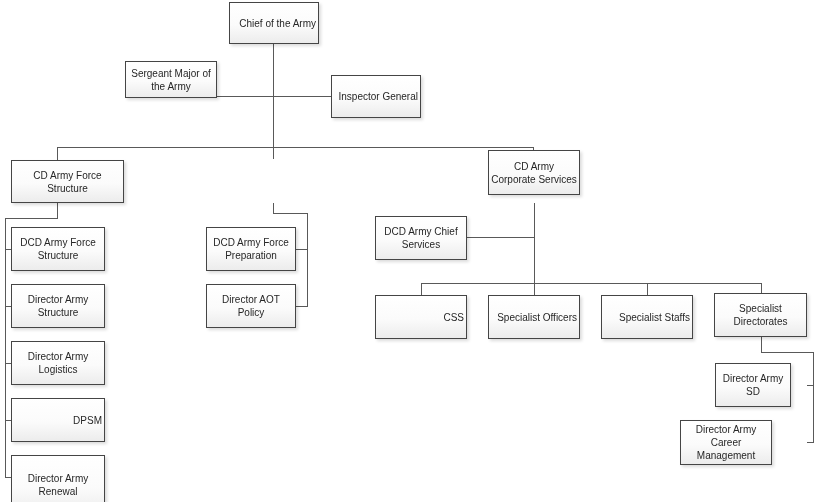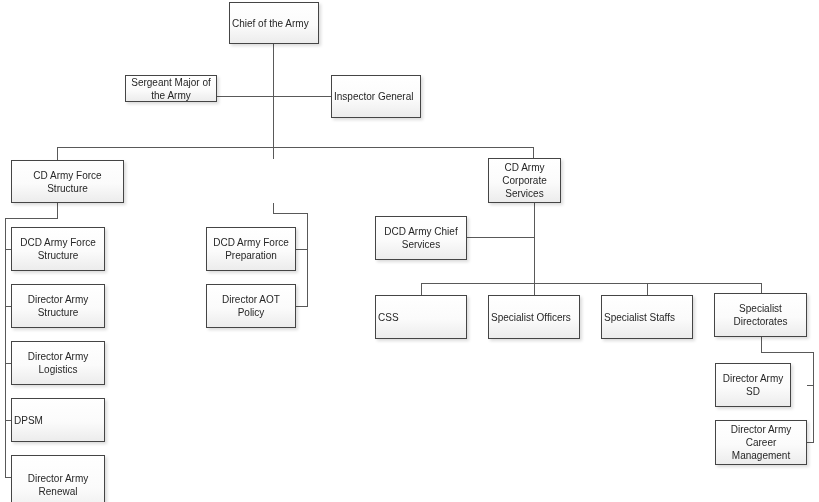--- a/index.html
+++ b/index.html
@@ -28,21 +28,21 @@
     fill: none;
   }
   .node {
     position: absolute;
     box-sizing: border-box;
     border: 1px solid #454545;
     background: linear-gradient(180deg, #ffffff 0%, #fbfbfb 55%, #ececec 100%);
     box-shadow: 2px 2px 3px rgba(0,0,0,0.14);
     display: flex;
     align-items: center;
-    justify-content: flex-start;
+    justify-content: flex-end;
     text-align: center;
     padding: 1px 2px;
     font-size: 10px;
     line-height: 13px;
     color: #262626;
   }
 </style>
 </head>
 <body>
 
@@ -66,34 +66,34 @@
     <path d="M534 283 L534 295"></path>
     <path d="M647 283 L647 295"></path>
     <path d="M761 337 L761 352 L813 352 L813 442 L807 442"></path>
     <path d="M813 385 L807 385"></path>
   </svg>
 
   <div class="node" style="left:229px;top:2px;width:90px;height:42px">
     <span>Chief of the Army</span>
   </div>
 
-  <div class="node" style="left:125px;top:75px;width:92px;height:27px">
+  <div class="node" style="left:125px;top:61px;width:92px;height:37px">
     <span>Sergeant Major of the Army</span>
   </div>
 
   <div class="node" style="left:331px;top:75px;width:90px;height:43px">
     <span>Inspector General</span>
   </div>
 
   <div class="node" style="left:11px;top:160px;width:113px;height:43px">
     <span>CD Army Force Structure</span>
   </div>
 
 
-  <div class="node" style="left:488px;top:158px;width:73px;height:45px">
+  <div class="node" style="left:488px;top:150px;width:92px;height:45px">
     <span>CD Army Corporate Services</span>
   </div>
 
   <div class="node" style="left:11px;top:227px;width:94px;height:44px">
     <span>DCD Army Force Structure</span>
   </div>
 
   <div class="node" style="left:11px;top:284px;width:94px;height:44px">
     <span>Director Army Structure</span>
   </div>
@@ -135,17 +135,17 @@
   </div>
 
   <div class="node" style="left:714px;top:293px;width:93px;height:44px">
     <span>Specialist Directorates</span>
   </div>
 
   <div class="node" style="left:715px;top:363px;width:76px;height:44px">
     <span>Director Army SD</span>
   </div>
 
-  <div class="node" style="left:715px;top:420px;width:92px;height:45px">
+  <div class="node" style="left:680px;top:420px;width:92px;height:45px">
     <span>Director Army Career Management</span>
   </div>
 
 </div>
 
 </body></html>

